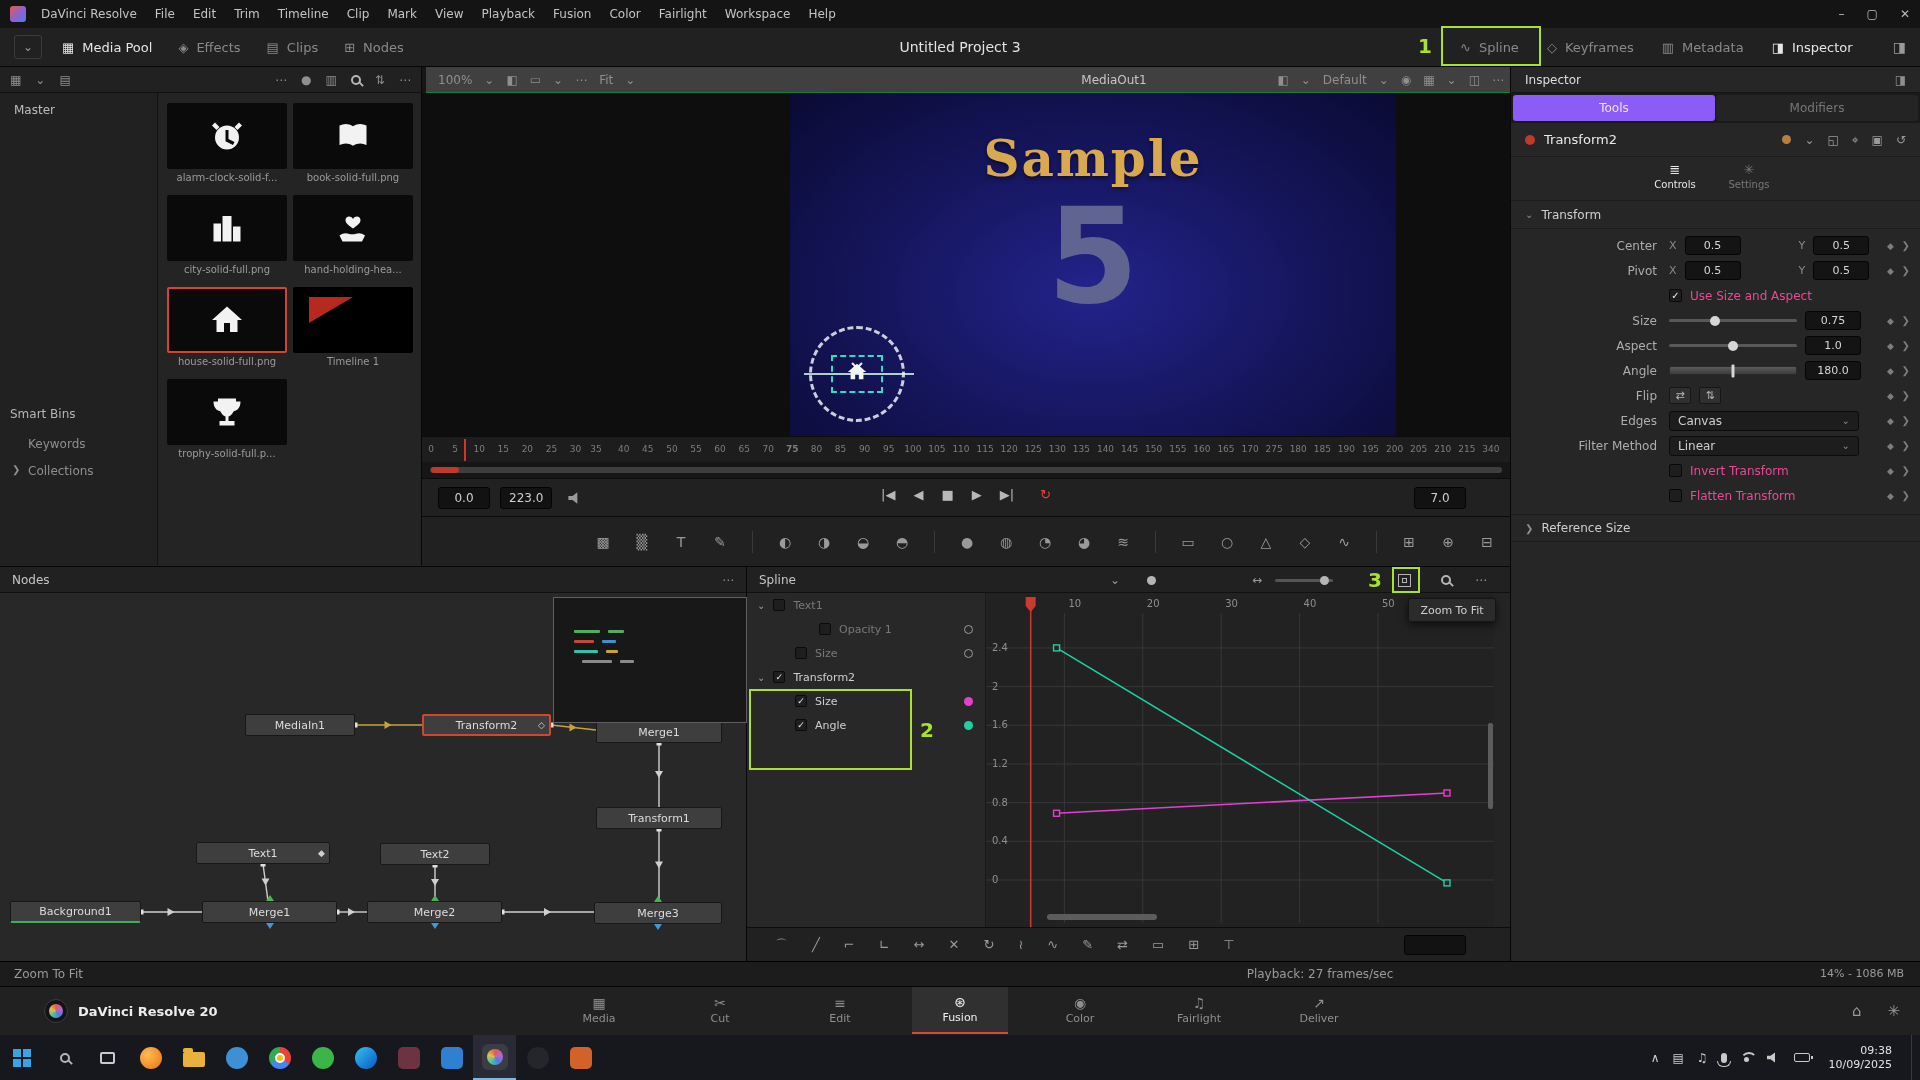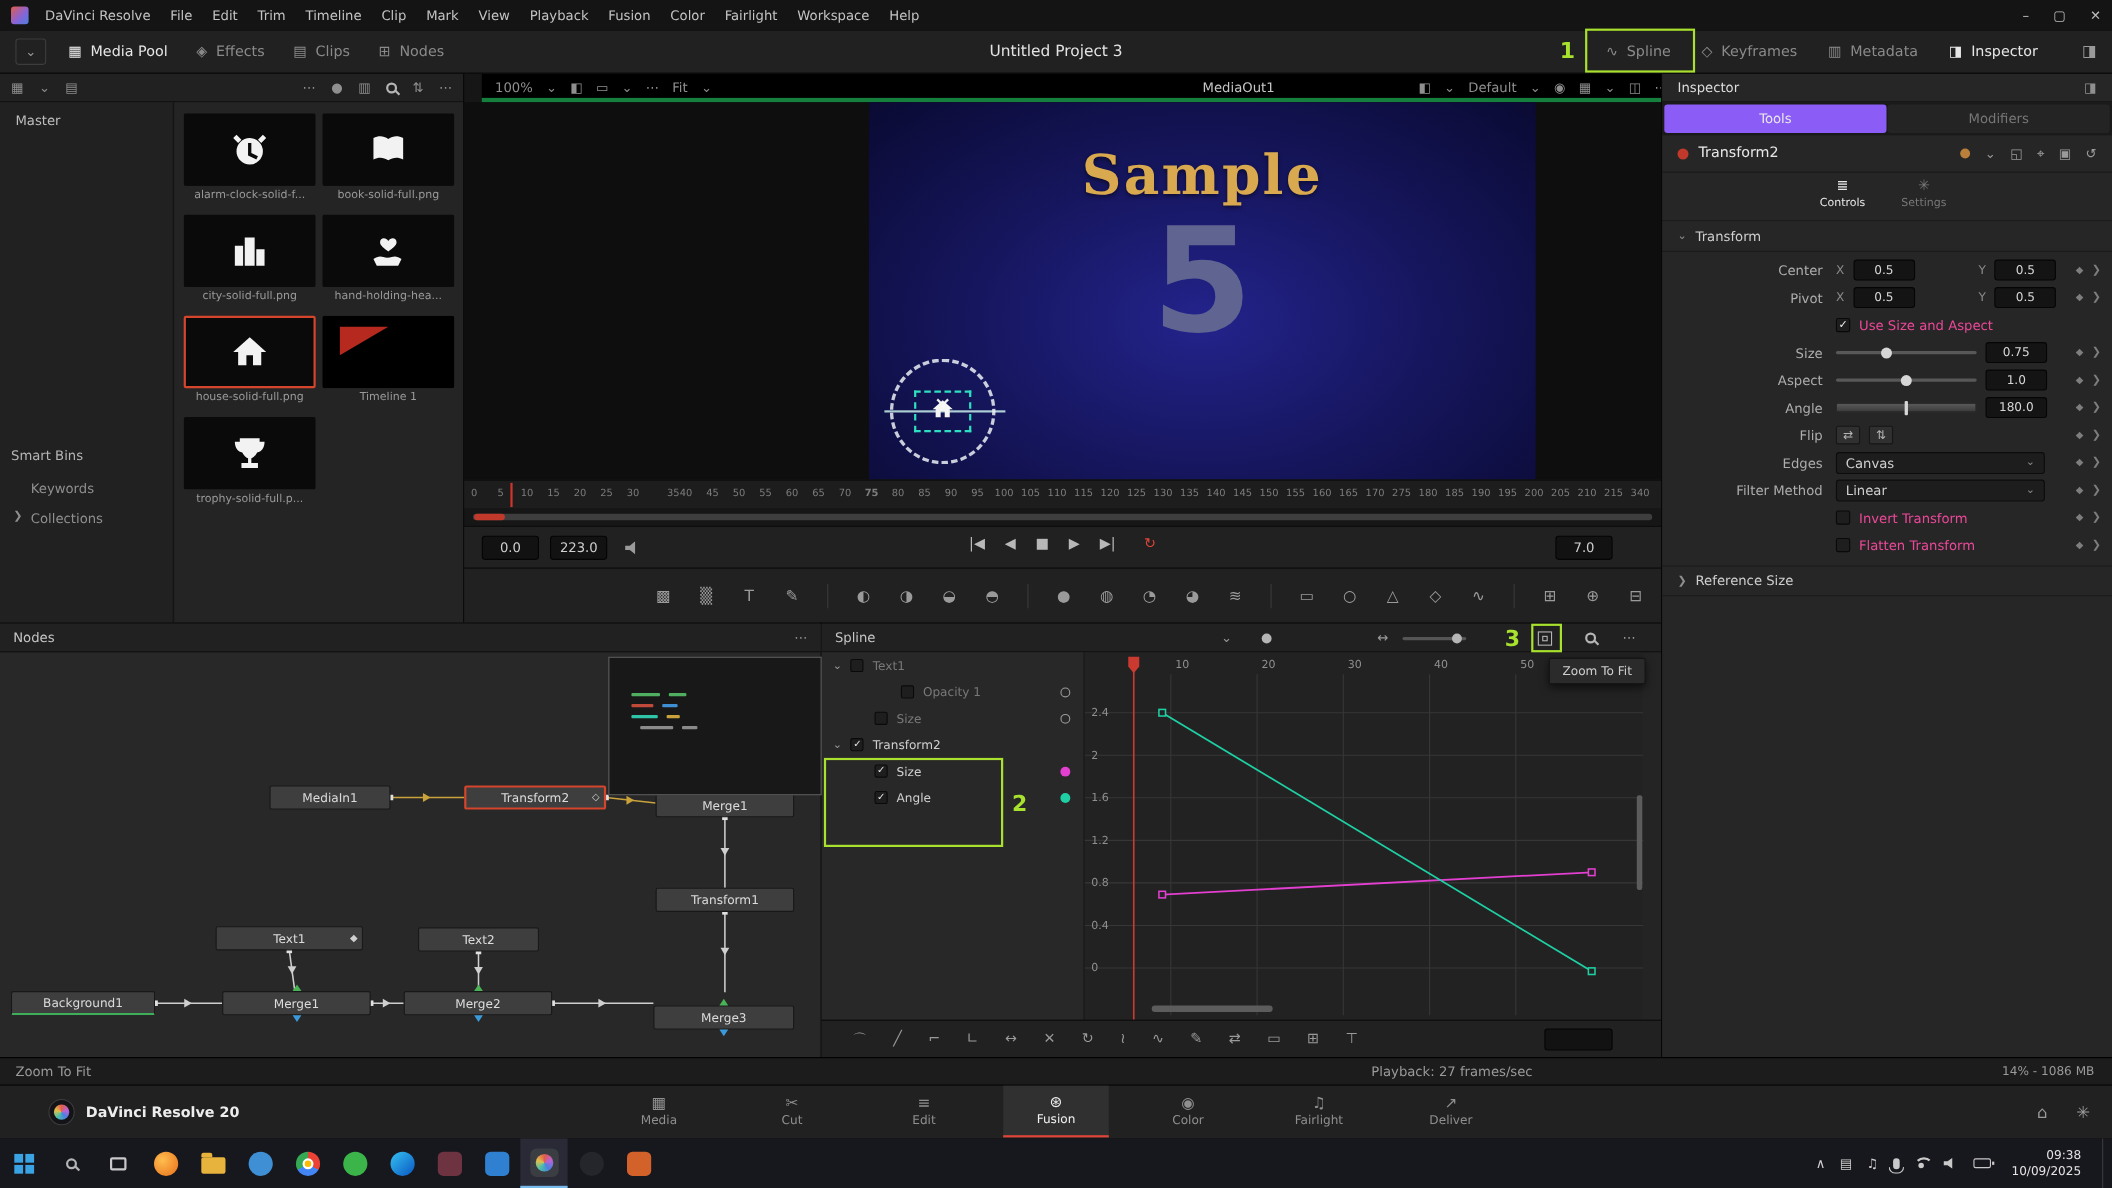--- a/index.html
+++ b/index.html
@@ -30,21 +30,21 @@
   .sb-head{position:absolute;left:10px;top:314px;color:#b5b5b5;font-size:12px}
   .sb-item{position:absolute;left:28px;color:#8f8f8f;font-size:12px}
   #clips-grid{position:absolute;left:159px;top:26px;right:0;bottom:0;background:#242424;padding:10px 8px;display:grid;grid-template-columns:122px 122px;grid-auto-rows:92px;column-gap:4px;row-gap:0}
   .clip-tile{width:120px;height:66px;background:#0a0a0a;border-radius:2px;display:flex;align-items:center;justify-content:center;position:relative;border:2px solid transparent}
   .clip-tile.selected{border-color:#d5452c}
   .clip-label{width:120px;text-align:center;font-size:10px;color:#9a9a9a;margin-top:3px;white-space:nowrap;overflow:hidden;text-overflow:ellipsis}
   .timeline-tile{background:#000}
   .tl-red{position:absolute;left:14px;top:8px;width:0;height:0;border-top:26px solid #b5291e;border-right:44px solid transparent}
   
   #viewer-region{position:absolute;left:422px;top:67px;width:1088px;height:499px;background:#161616}
-  #v-toolbar{position:absolute;left:16px;top:0;width:100%;height:26px;background:#000000;border-bottom:4px solid #15803d;color:#8f8f8f}
+  #v-toolbar{position:absolute;left:4px;top:0;width:100%;height:26px;background:#404040;border-bottom:1px solid #15803d;color:#8f8f8f}
   .vt-left{position:absolute;left:12px;top:0;height:26px;display:flex;align-items:center;gap:12px}
   .vt-right{position:absolute;right:10px;top:0;height:26px;display:flex;align-items:center;gap:12px}
   #viewer-output{position:absolute;left:688px;top:0;transform:translateX(-50%);line-height:26px;color:#c6c6c6;font-size:12px}
   #viewer-stage{position:absolute;left:0;top:26px;width:100%;height:343px;background:#0e0e0e}
   #viewer-image{position:absolute;left:368px;top:0;width:606px;height:343px;background:radial-gradient(ellipse at 50% 58%,#23238c 0%,#16165f 48%,#0a0a33 100%)}
   #sample-text{position:absolute;left:0;right:0;top:36px;text-align:center;font-family:"DejaVu Serif","Liberation Serif",serif;font-weight:bold;font-size:50px;color:#d9a94f;letter-spacing:2px;text-shadow:0 2px 4px rgba(0,0,0,.5)}
   #digit-text{position:absolute;left:0;right:0;top:84px;text-align:center;font-weight:bold;font-size:132px;color:#5f6490;line-height:1.2}
   .widget-circle{position:absolute;left:19px;top:233px;width:96px;height:96px;border:3px dashed rgba(235,240,245,.85);border-radius:50%}
   .widget-rect{position:absolute;left:41px;top:262px;width:52px;height:38px;border:2px dashed #2ee0c0}
   .widget-hline{position:absolute;left:14px;top:280px;width:110px;height:2px;background:rgba(200,240,235,.85)}
@@ -364,21 +364,21 @@
       </div>
     </div>
     <div id="ruler">
         <span class="ruler-num" style="left: 9px;">0</span>
         <span class="ruler-num" style="left: 33.09px;">5</span>
         <span class="ruler-num" style="left: 57.18px;">10</span>
         <span class="ruler-num" style="left: 81.27px;">15</span>
         <span class="ruler-num" style="left: 105.36px;">20</span>
         <span class="ruler-num" style="left: 129.45px;">25</span>
         <span class="ruler-num" style="left: 153.54px;">30</span>
-        <span class="ruler-num" style="left: 190px;">35</span>
+        <span class="ruler-num" style="left: 174px;">35</span>
         <span class="ruler-num" style="left: 201.72px;">40</span>
         <span class="ruler-num" style="left: 225.81px;">45</span>
         <span class="ruler-num" style="left: 249.9px;">50</span>
         <span class="ruler-num" style="left: 273.99px;">55</span>
         <span class="ruler-num" style="left: 298.08px;">60</span>
         <span class="ruler-num" style="left: 322.17px;">65</span>
         <span class="ruler-num" style="left: 346.26px;">70</span>
         <span class="ruler-num" style="left: 370.35px; font-weight: bold;">75</span>
         <span class="ruler-num" style="left: 394.44px;">80</span>
         <span class="ruler-num" style="left: 418.53px;">85</span>
@@ -530,21 +530,21 @@
         <div class="node" style="left: 202px; top: 334px; width: 135px;">
           <span>Merge1</span>
           <div class="tri-top"></div>
           <div class="tri-bottom"></div>
         </div>
         <div class="node" style="left: 367px; top: 334px; width: 135px;">
           <span>Merge2</span>
           <div class="tri-top"></div>
           <div class="tri-bottom"></div>
         </div>
-        <div class="node" style="left: 594px; top: 335px; width: 128px; margin-top: 12px;">
+        <div class="node" style="left: 594px; top: 335px; width: 128px;">
           <span>Merge3</span>
           <div class="tri-top"></div>
           <div class="tri-bottom"></div>
         </div>
       </div>
     <div class="panel-header">
       <span>Nodes</span>
       <span class="more">⋯</span>
     </div>
     <div id="minimap">

